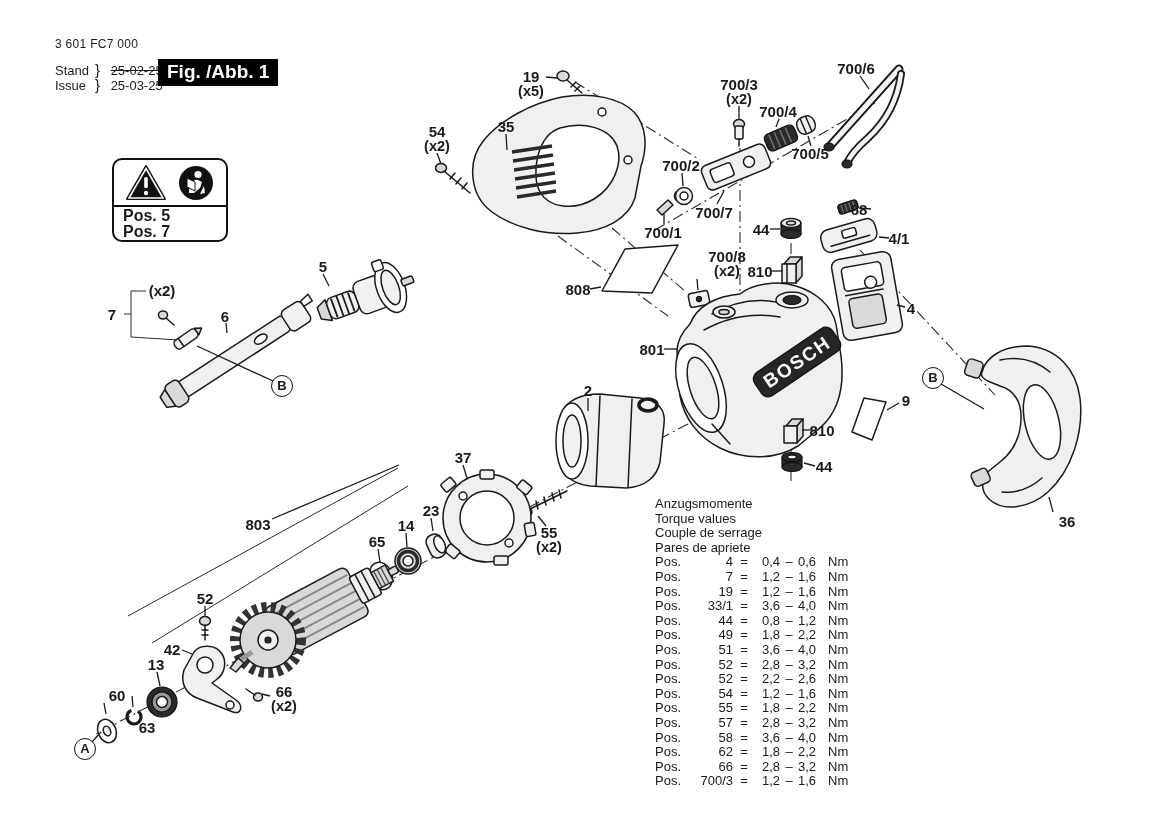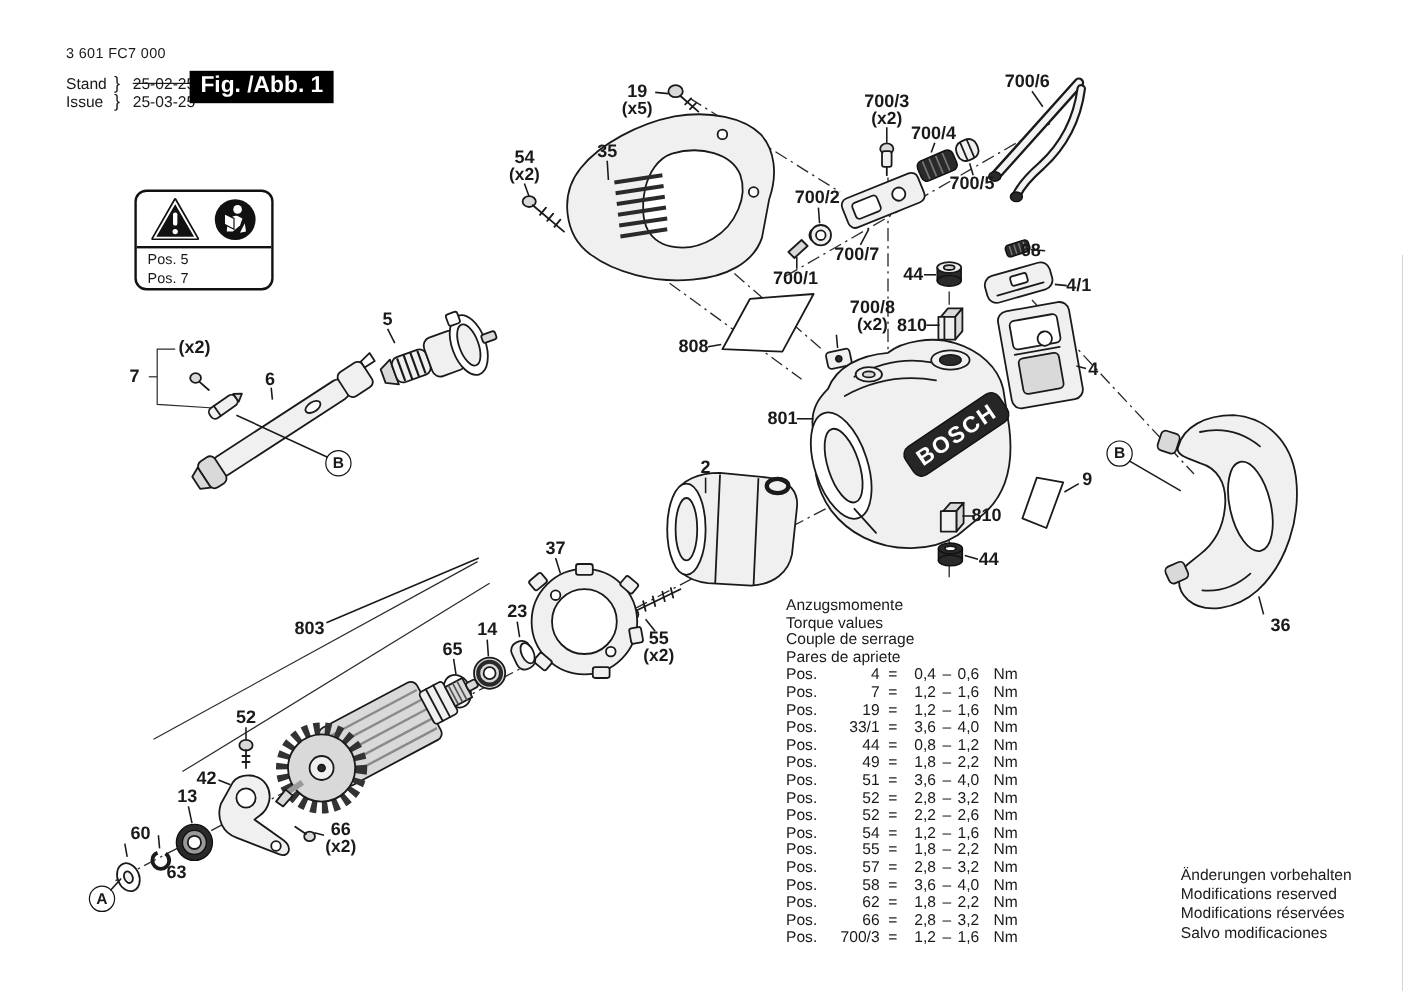--- a/index.html
+++ b/index.html
@@ -12,21 +12,21 @@
   .rev-line .lbl{display:inline-block;width:40px;}
   .rev-line .brace{display:inline-block;width:12px;font-size:15px;}
   .strike{text-decoration:line-through;}
   .fig-box{left:158px;top:59px;background:#000;color:#fff;font-weight:bold;
            font-size:19px;padding:2px 9px 3px 9px;}
   
   .safety-box{left:112px;top:158px;width:112px;height:80px;border:2.4px solid #111;
               border-radius:10px;background:#fff;}
   .safety-icons{display:flex;align-items:center;justify-content:space-evenly;height:45px;
                 border-bottom:2.2px solid #111;}
-  .safety-text{padding:1px 0 0 9px;font-weight:normal;font-size:12px;line-height:16px;}
+  .safety-text{padding:1px 0 0 9px;font-weight:bold;font-size:16px;line-height:16px;}
   
   .torque{left:655px;top:497px;font-size:13px;line-height:14.6px;}
   .torque .t-title{white-space:nowrap;}
   .t-row{display:flex;white-space:nowrap;}
   .t-row .c-pos{width:34px;}
   .t-row .c-num{width:44px;text-align:right;}
   .t-row .c-eq{width:22px;text-align:center;}
   .t-row .c-a{width:25px;text-align:right;}
   .t-row .c-dash{width:18px;text-align:center;}
   .t-row .c-b{width:25px;}
@@ -665,20 +665,14 @@
           <span class="c-num">700/3</span>
           <span class="c-eq">=</span>
           <span class="c-a">1,2</span>
           <span class="c-dash">–</span>
           <span class="c-b">1,6</span>
           <span class="c-unit">Nm</span>
         </div>
       </div>
   </div>
 
-  <div class="abs footer-notes">
-    <div>Änderungen vorbehalten</div>
-    <div>Modifications reserved</div>
-    <div>Modifications réservées</div>
-    <div>Salvo modificaciones</div>
-  </div>
 
 </div>
 
 </body></html>

